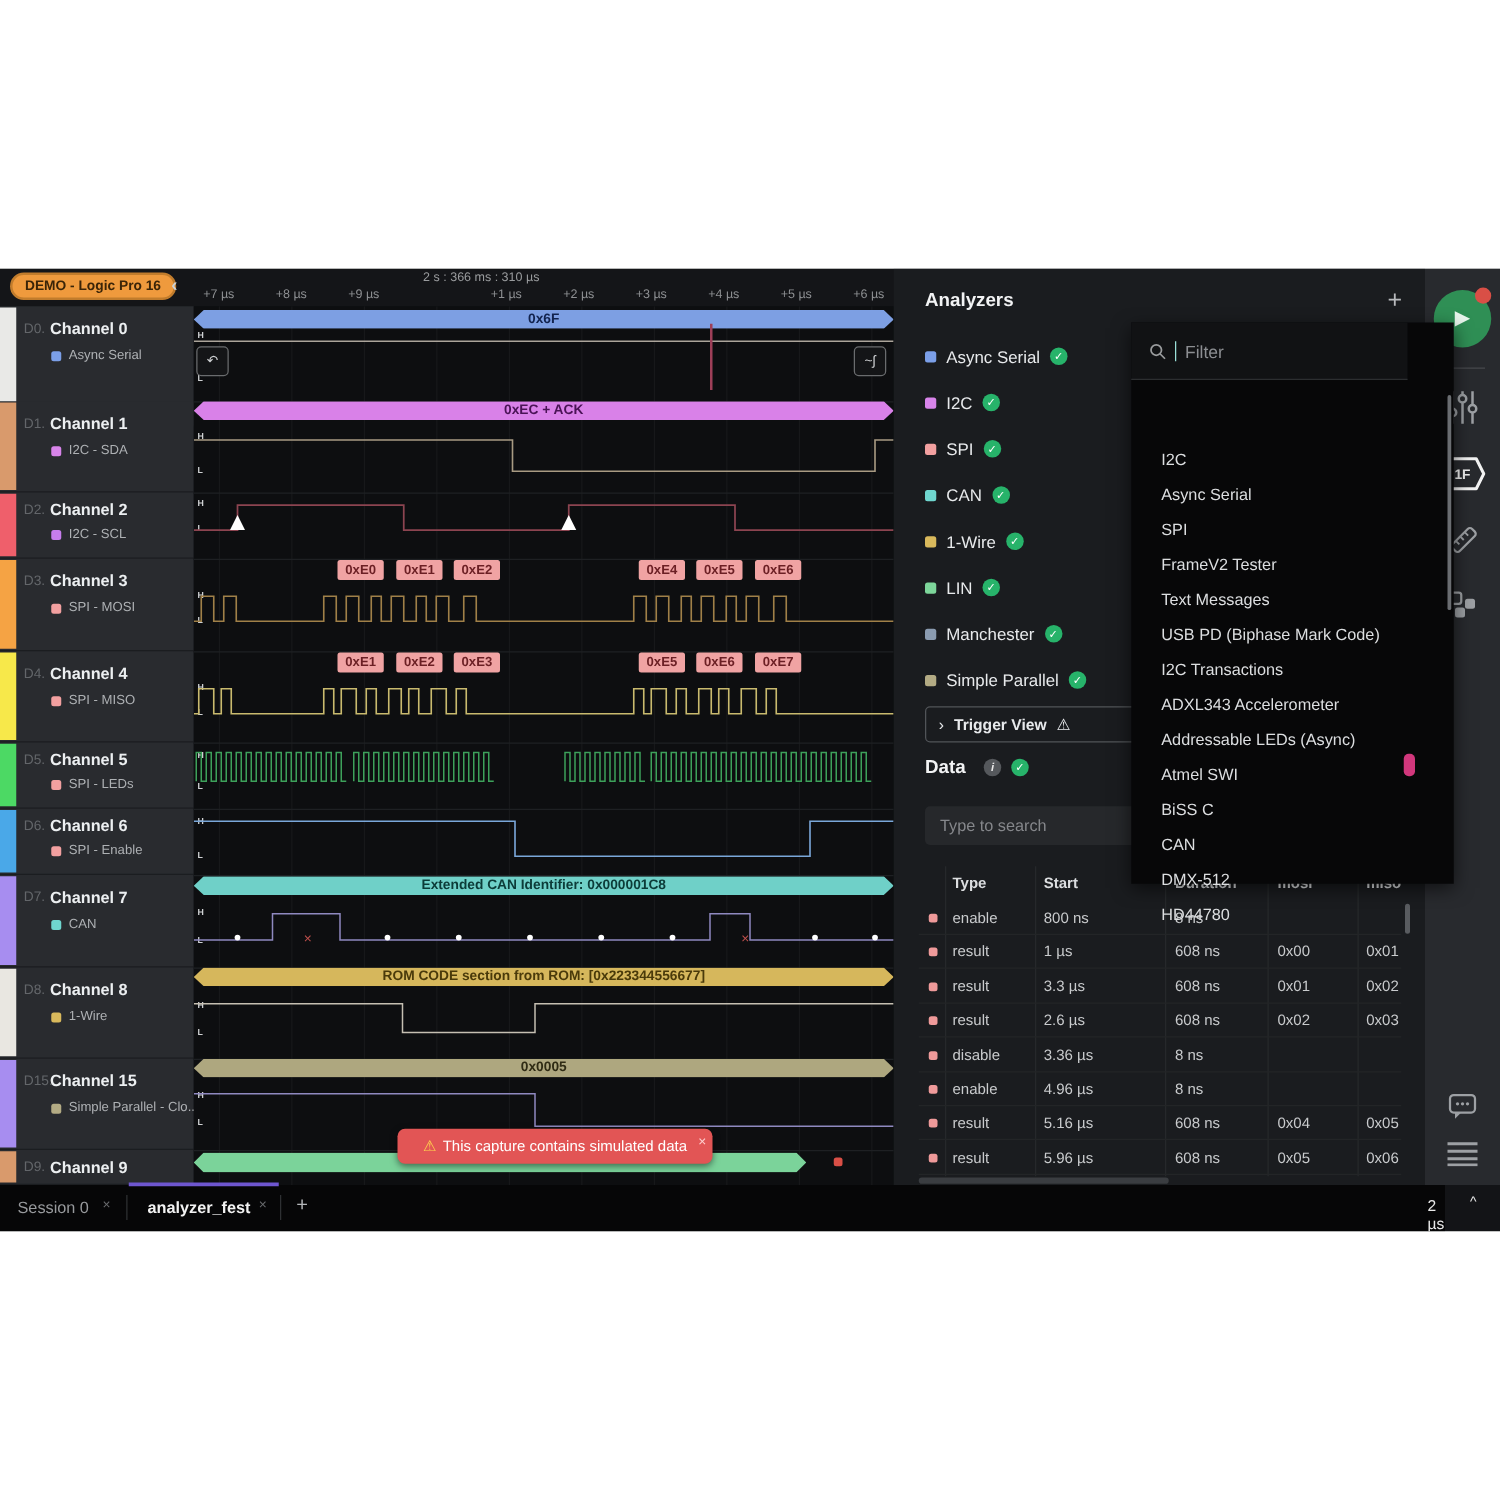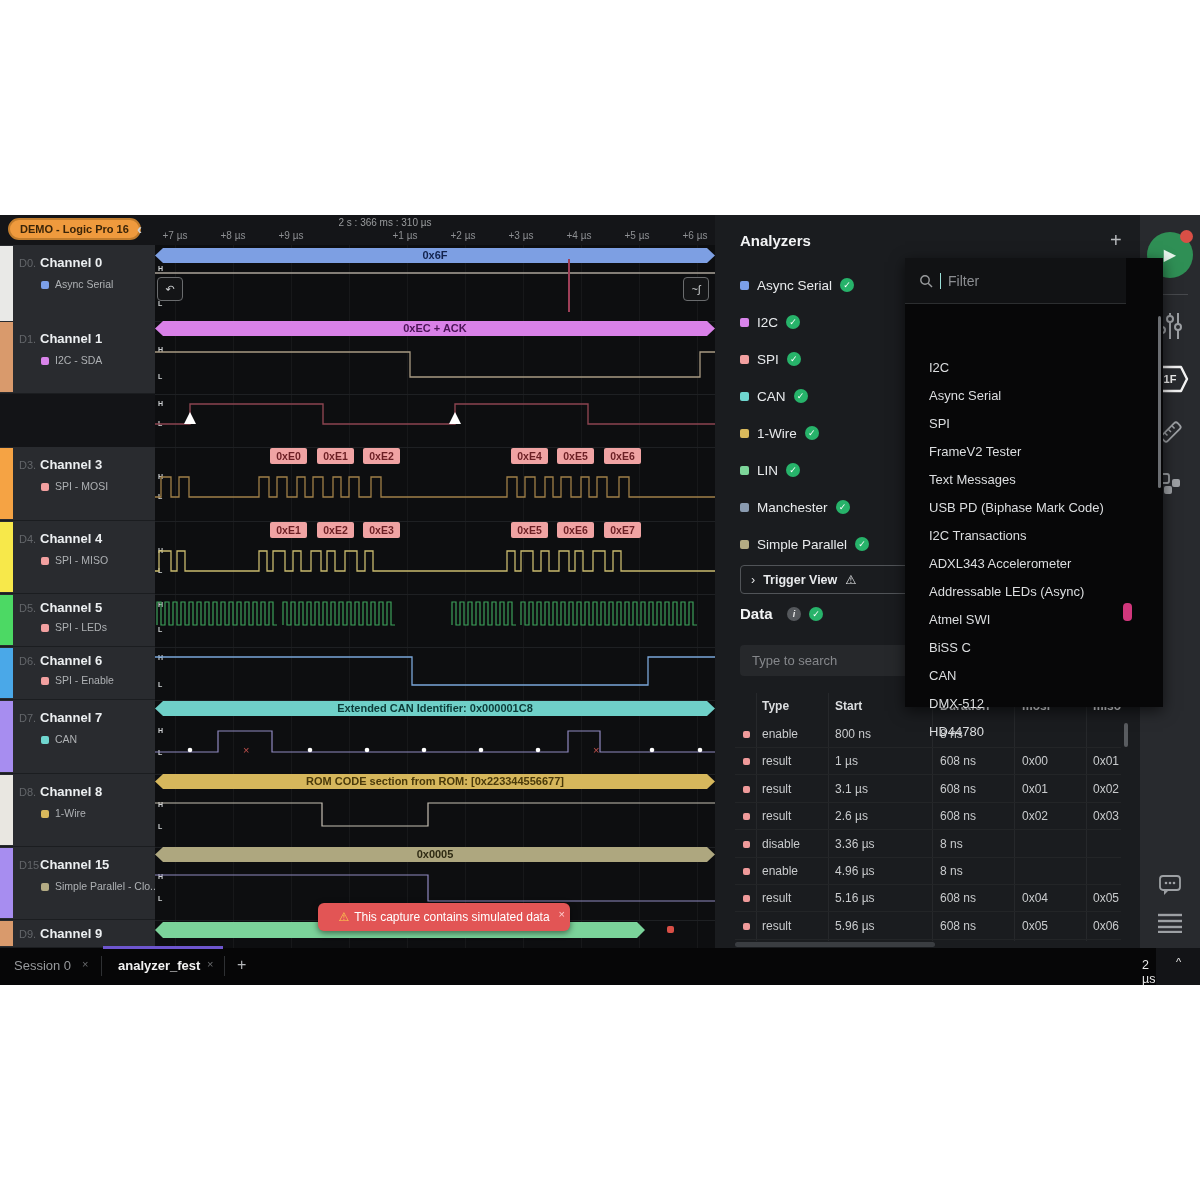--- a/index.html
+++ b/index.html
@@ -93,20 +93,27 @@
     <span class="chname" style="top:10px">Channel 0</span>
     <span class="chdot" style="top:36px;background:#7b9fe8"></span>
     <span class="chsub" style="top:33px">Async Serial</span>
   </div>
   <div class="chrow" style="top:106px;height:73px">
     <div class="strip" style="background:#d99a6c"></div>
     <span class="chid" style="top:12px">D1.</span>
     <span class="chname" style="top:10px">Channel 1</span>
     <span class="chdot" style="top:36px;background:#d884ea"></span>
     <span class="chsub" style="top:33px">I2C - SDA</span>
+  </div>
+  <div class="chrow" style="top:179px;height:53px">
+    <div class="strip" style="background:#ef5f6b"></div>
+    <span class="chid" style="top:8px">D2.</span>
+    <span class="chname" style="top:6px">Channel 2</span>
+    <span class="chdot" style="top:30px;background:#c77ded"></span>
+    <span class="chsub" style="top:27px">I2C - SCL</span>
   </div>
   <div class="chrow" style="top:232px;height:74px">
     <div class="strip" style="background:#f5a344"></div>
     <span class="chid" style="top:12px">D3.</span>
     <span class="chname" style="top:10px">Channel 3</span>
     <span class="chdot" style="top:36px;background:#f2a0a0"></span>
     <span class="chsub" style="top:33px">SPI - MOSI</span>
   </div>
   <div class="chrow" style="top:306px;height:73px">
     <div class="strip" style="background:#f7e84a"></div>
@@ -366,21 +373,21 @@
       <span class="rowdot" style="left:8px;top:10px"></span>
       <span class="td" style="left:27px;top:6px">result</span>
       <span class="td" style="left:100px;top:6px">1 µs</span>
       <span class="td" style="left:205px;top:6px">608 ns</span>
       <span class="td" style="left:287px;top:6px">0x00</span>
       <span class="td" style="left:358px;top:6px">0x01</span>
     </div>
     <div class="trow" style="top:561px">
       <span class="rowdot" style="left:8px;top:10px"></span>
       <span class="td" style="left:27px;top:6px">result</span>
-      <span class="td" style="left:100px;top:6px">3.1 µs</span>
+      <span class="td" style="left:100px;top:6px">3.3 µs</span>
       <span class="td" style="left:205px;top:6px">608 ns</span>
       <span class="td" style="left:287px;top:6px">0x01</span>
       <span class="td" style="left:358px;top:6px">0x02</span>
     </div>
     <div class="trow" style="top:588px">
       <span class="rowdot" style="left:8px;top:10px"></span>
       <span class="td" style="left:27px;top:6px">result</span>
       <span class="td" style="left:100px;top:6px">2.6 µs</span>
       <span class="td" style="left:205px;top:6px">608 ns</span>
       <span class="td" style="left:287px;top:6px">0x02</span>

